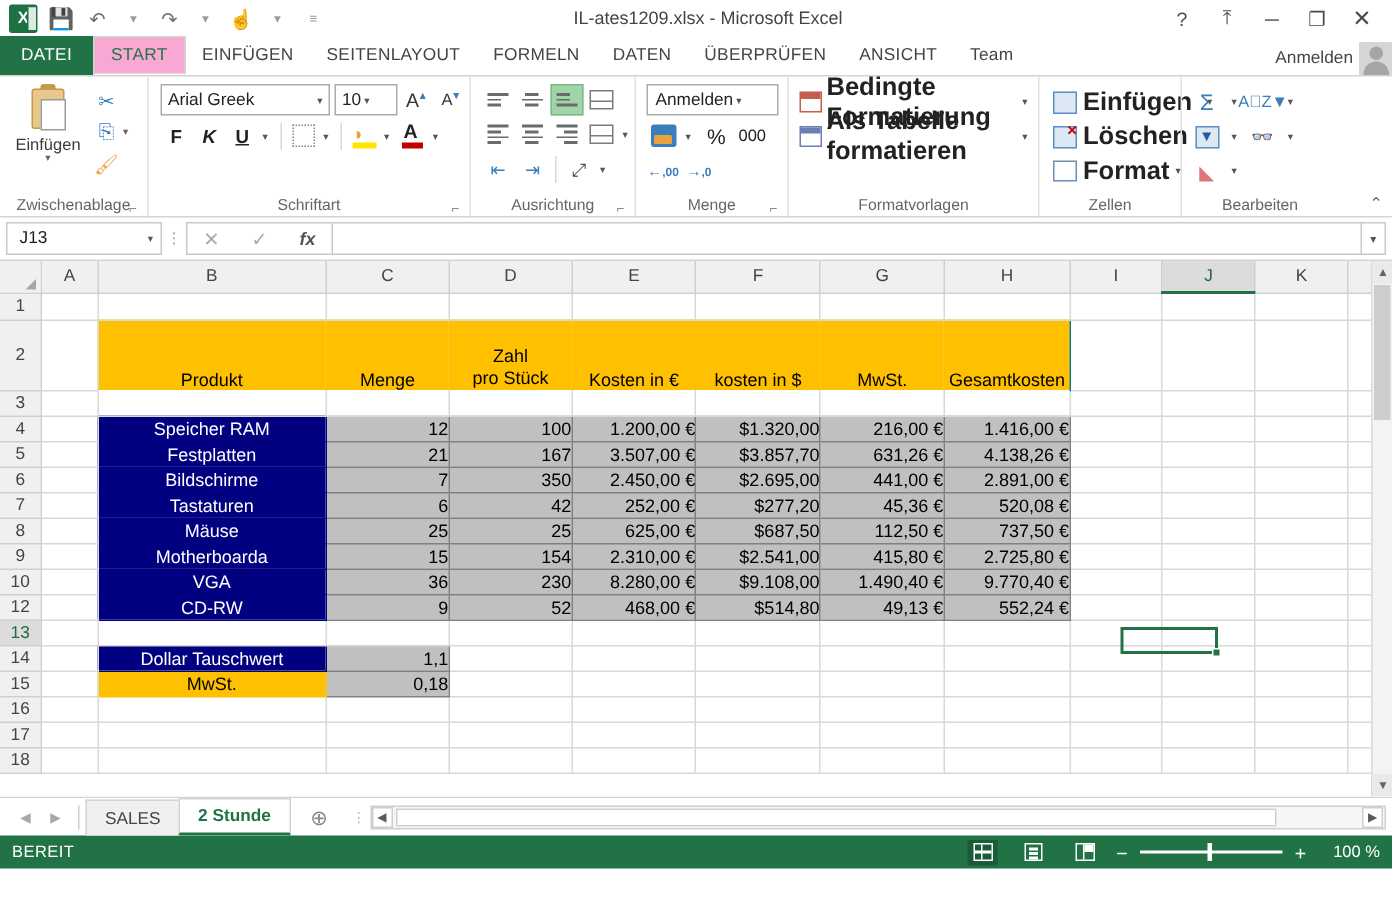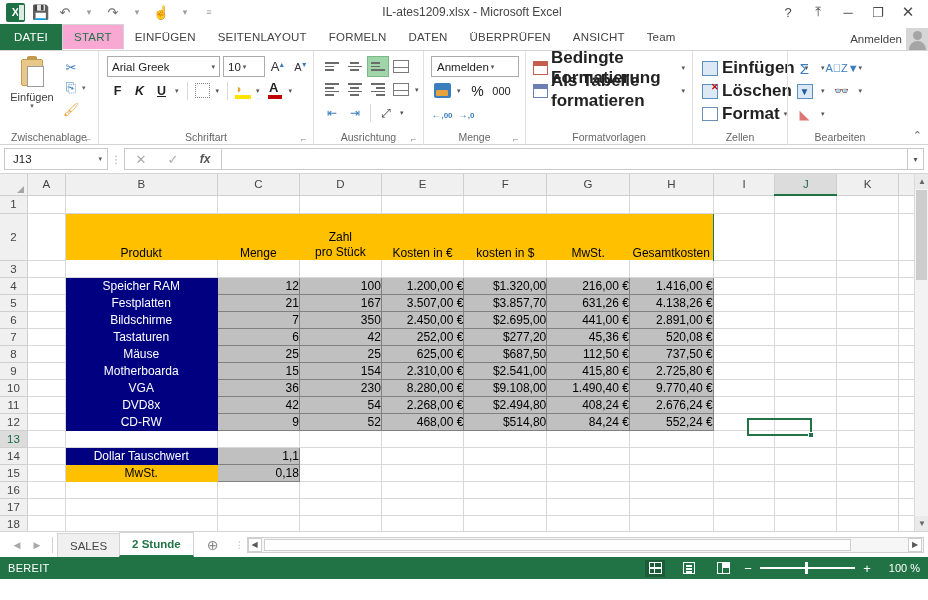--- a/index.html
+++ b/index.html
@@ -837,43 +837,28 @@
         <td class="num">8.280,00 €</td>
         <td class="num">$9.108,00</td>
         <td class="num">1.490,40 €</td>
         <td class="num">9.770,40 €</td>
         <td class="c"></td>
         <td class="c"></td>
         <td class="c"></td>
         <td class="c"></td>
       </tr>
       <tr style="height:17px">
-        <th class="rowh">11</th>
-        <td class="c"></td>
-        <td class="prod">DVD8x</td>
-        <td class="num">42</td>
-        <td class="num">54</td>
-        <td class="num">2.268,00 €</td>
-        <td class="num">$2.494,80</td>
-        <td class="num">408,24 €</td>
-        <td class="num">2.676,24 €</td>
-        <td class="c"></td>
-        <td class="c"></td>
-        <td class="c"></td>
-        <td class="c"></td>
-      </tr>
-      <tr style="height:17px">
         <th class="rowh">12</th>
         <td class="c"></td>
         <td class="prod">CD-RW</td>
         <td class="num">9</td>
         <td class="num">52</td>
         <td class="num">468,00 €</td>
         <td class="num">$514,80</td>
-        <td class="num">84,24 €</td>
+        <td class="num">49,13 €</td>
         <td class="num">552,24 €</td>
         <td class="c"></td>
         <td class="c"></td>
         <td class="c"></td>
         <td class="c"></td>
       </tr>
 
       <tr style="height:17px">
         <th class="rowh sel">13</th>
         <td class="c"></td>

